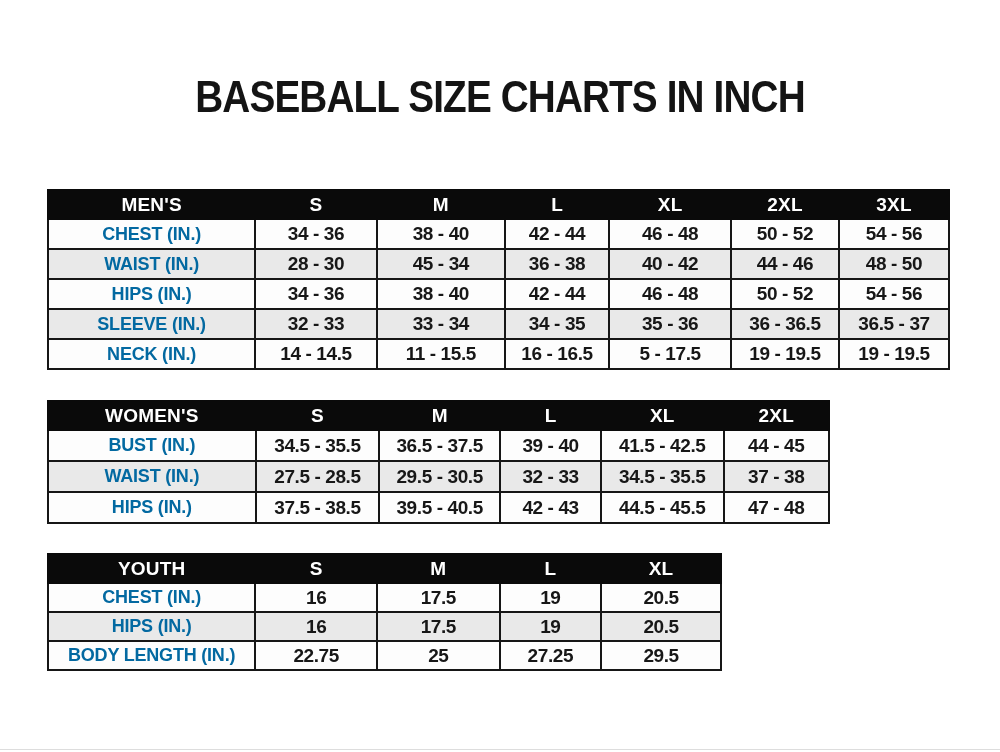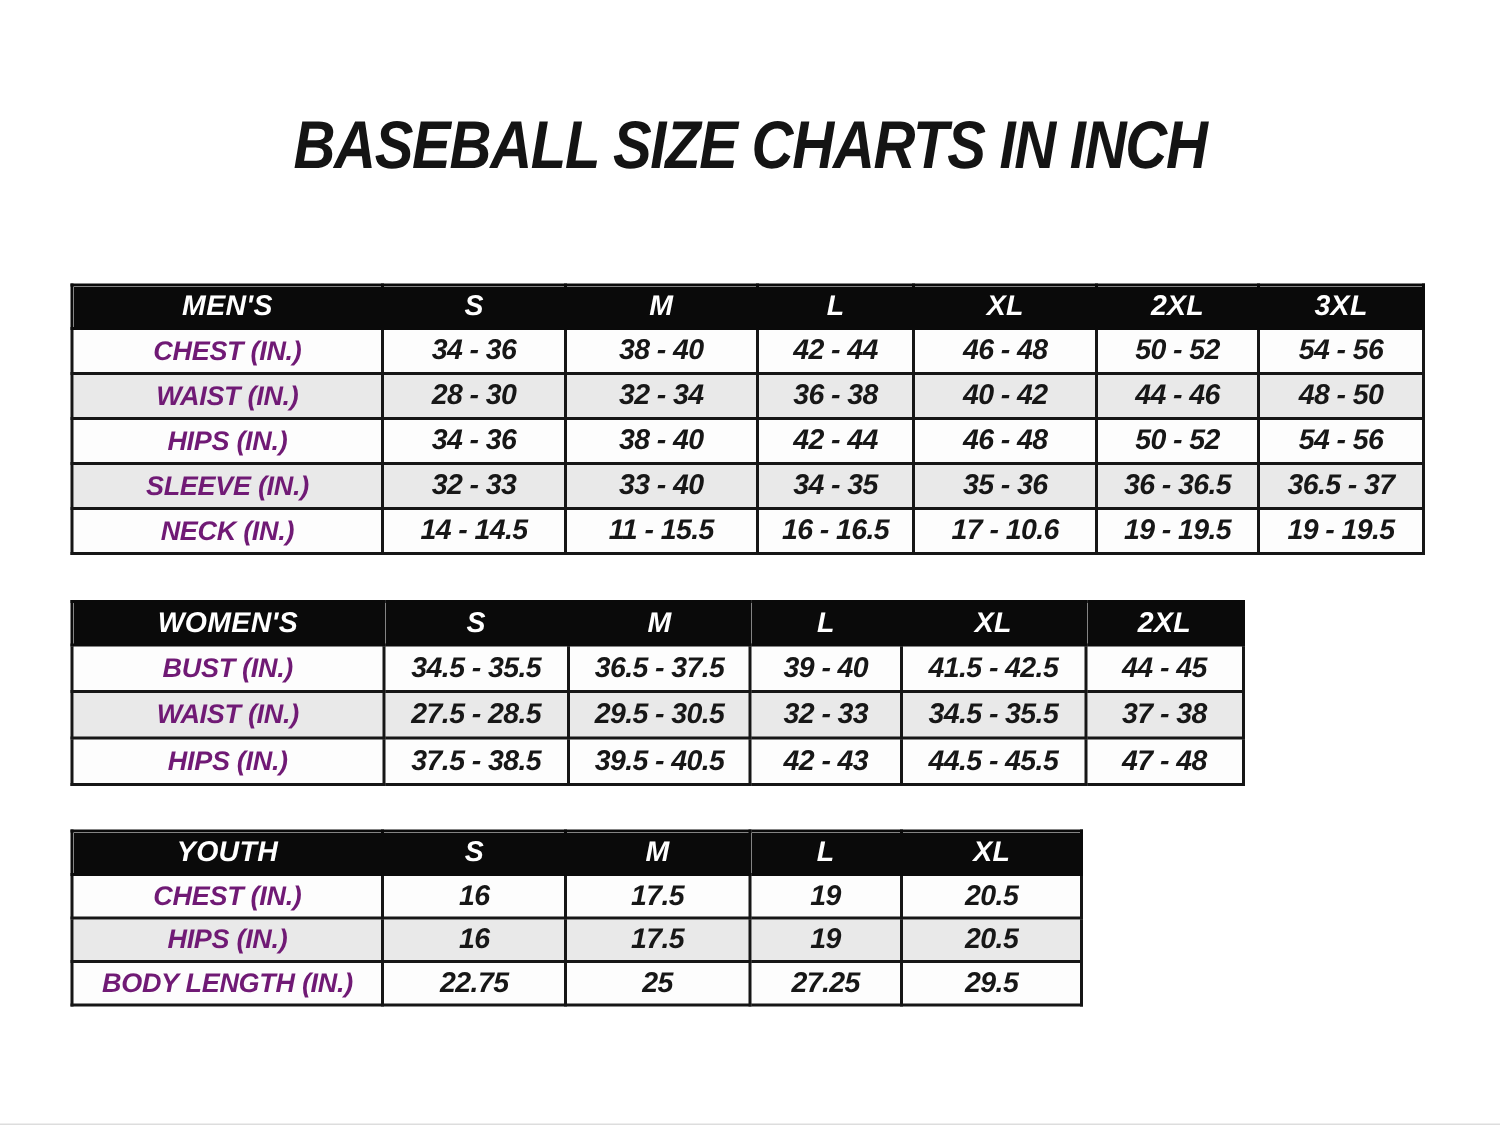--- a/index.html
+++ b/index.html
@@ -9,21 +9,20 @@
     background: #ffffff;
     font-family: "Liberation Sans", sans-serif;
     color: #1b1b1b;
     -webkit-font-smoothing: antialiased;
   }
   .page {
     position: relative;
     width: 1000px; height: 752px;
     overflow: hidden;
     background: #ffffff;
-    font-style: italic;
   }
   .title {
     position: absolute;
     top: 71px; left: 0; width: 100%;
     margin: 0;
     text-align: center;
     font-size: 45px;
     font-weight: 700;
     letter-spacing: -1px;
     white-space: nowrap;
@@ -51,21 +50,21 @@
     color: #ffffff;
     font-size: 19px;
     letter-spacing: 0.2px;
     height: 29px;
     border-color: #0a0a0a;
   }
   .size-table thead tr { height: 29px; }
   .size-table tbody th {      
     font-size: 18px;
     letter-spacing: -0.2px;
-    color: #701a75;
+    color: #0369a1;
   }
   .size-table tbody td {      
     font-size: 19px;
     letter-spacing: -0.4px;
     color: #171717;
   }
   .size-table tbody tr:nth-child(odd)  { background: #fdfdfd; }
   .size-table tbody tr:nth-child(even) { background: #e9e9e9; }
 
   .tbl-mens   { left: 47px; top: 189px; width: 903px; }
@@ -116,50 +115,50 @@
           <td>34 - 36</td>
           <td>38 - 40</td>
           <td>42 - 44</td>
           <td>46 - 48</td>
           <td>50 - 52</td>
           <td>54 - 56</td>
         </tr>
         <tr>
           <th>WAIST (IN.)</th>
           <td>28 - 30</td>
-          <td>32 - 34</td>
+          <td>45 - 34</td>
           <td>36 - 38</td>
           <td>40 - 42</td>
           <td>44 - 46</td>
           <td>48 - 50</td>
         </tr>
         <tr>
           <th>HIPS (IN.)</th>
           <td>34 - 36</td>
           <td>38 - 40</td>
           <td>42 - 44</td>
           <td>46 - 48</td>
           <td>50 - 52</td>
           <td>54 - 56</td>
         </tr>
         <tr>
           <th>SLEEVE (IN.)</th>
           <td>32 - 33</td>
-          <td>33 - 40</td>
+          <td>33 - 34</td>
           <td>34 - 35</td>
           <td>35 - 36</td>
           <td>36 - 36.5</td>
           <td>36.5 - 37</td>
         </tr>
         <tr>
           <th>NECK (IN.)</th>
           <td>14 - 14.5</td>
           <td>11 - 15.5</td>
           <td>16 - 16.5</td>
-          <td>17 - 10.6</td>
+          <td>5 - 17.5</td>
           <td>19 - 19.5</td>
           <td>19 - 19.5</td>
         </tr>
       </tbody>
     </table>
 
   <table class="size-table tbl-womens">
       <colgroup>
         <col style="width: 26.6%;">
         <col style="width: 15.8%;">

